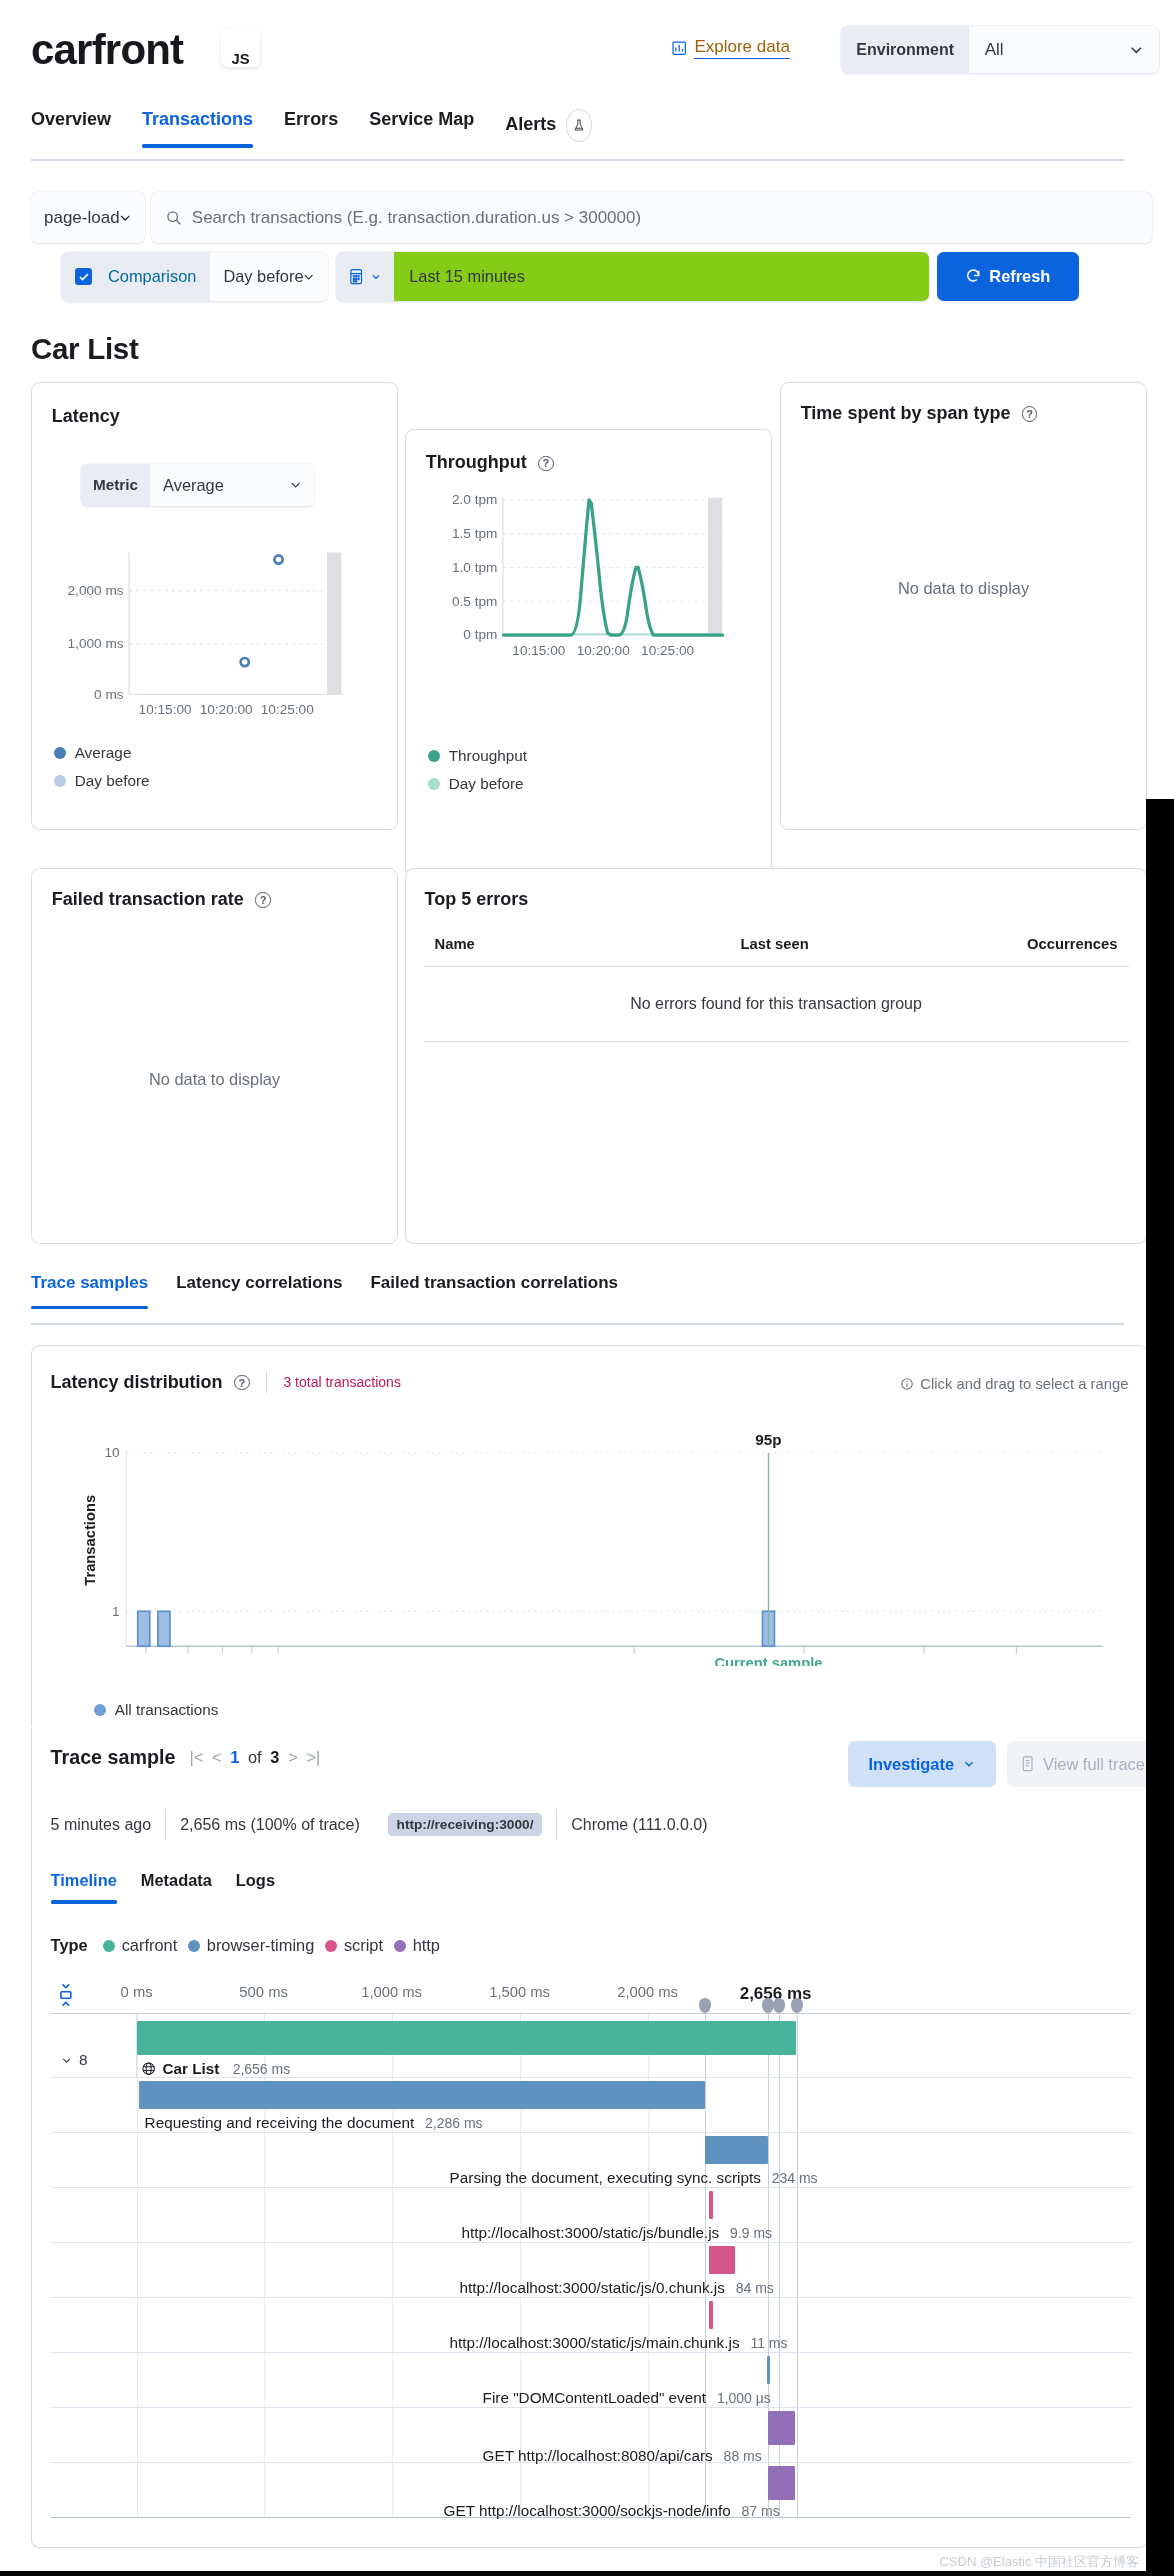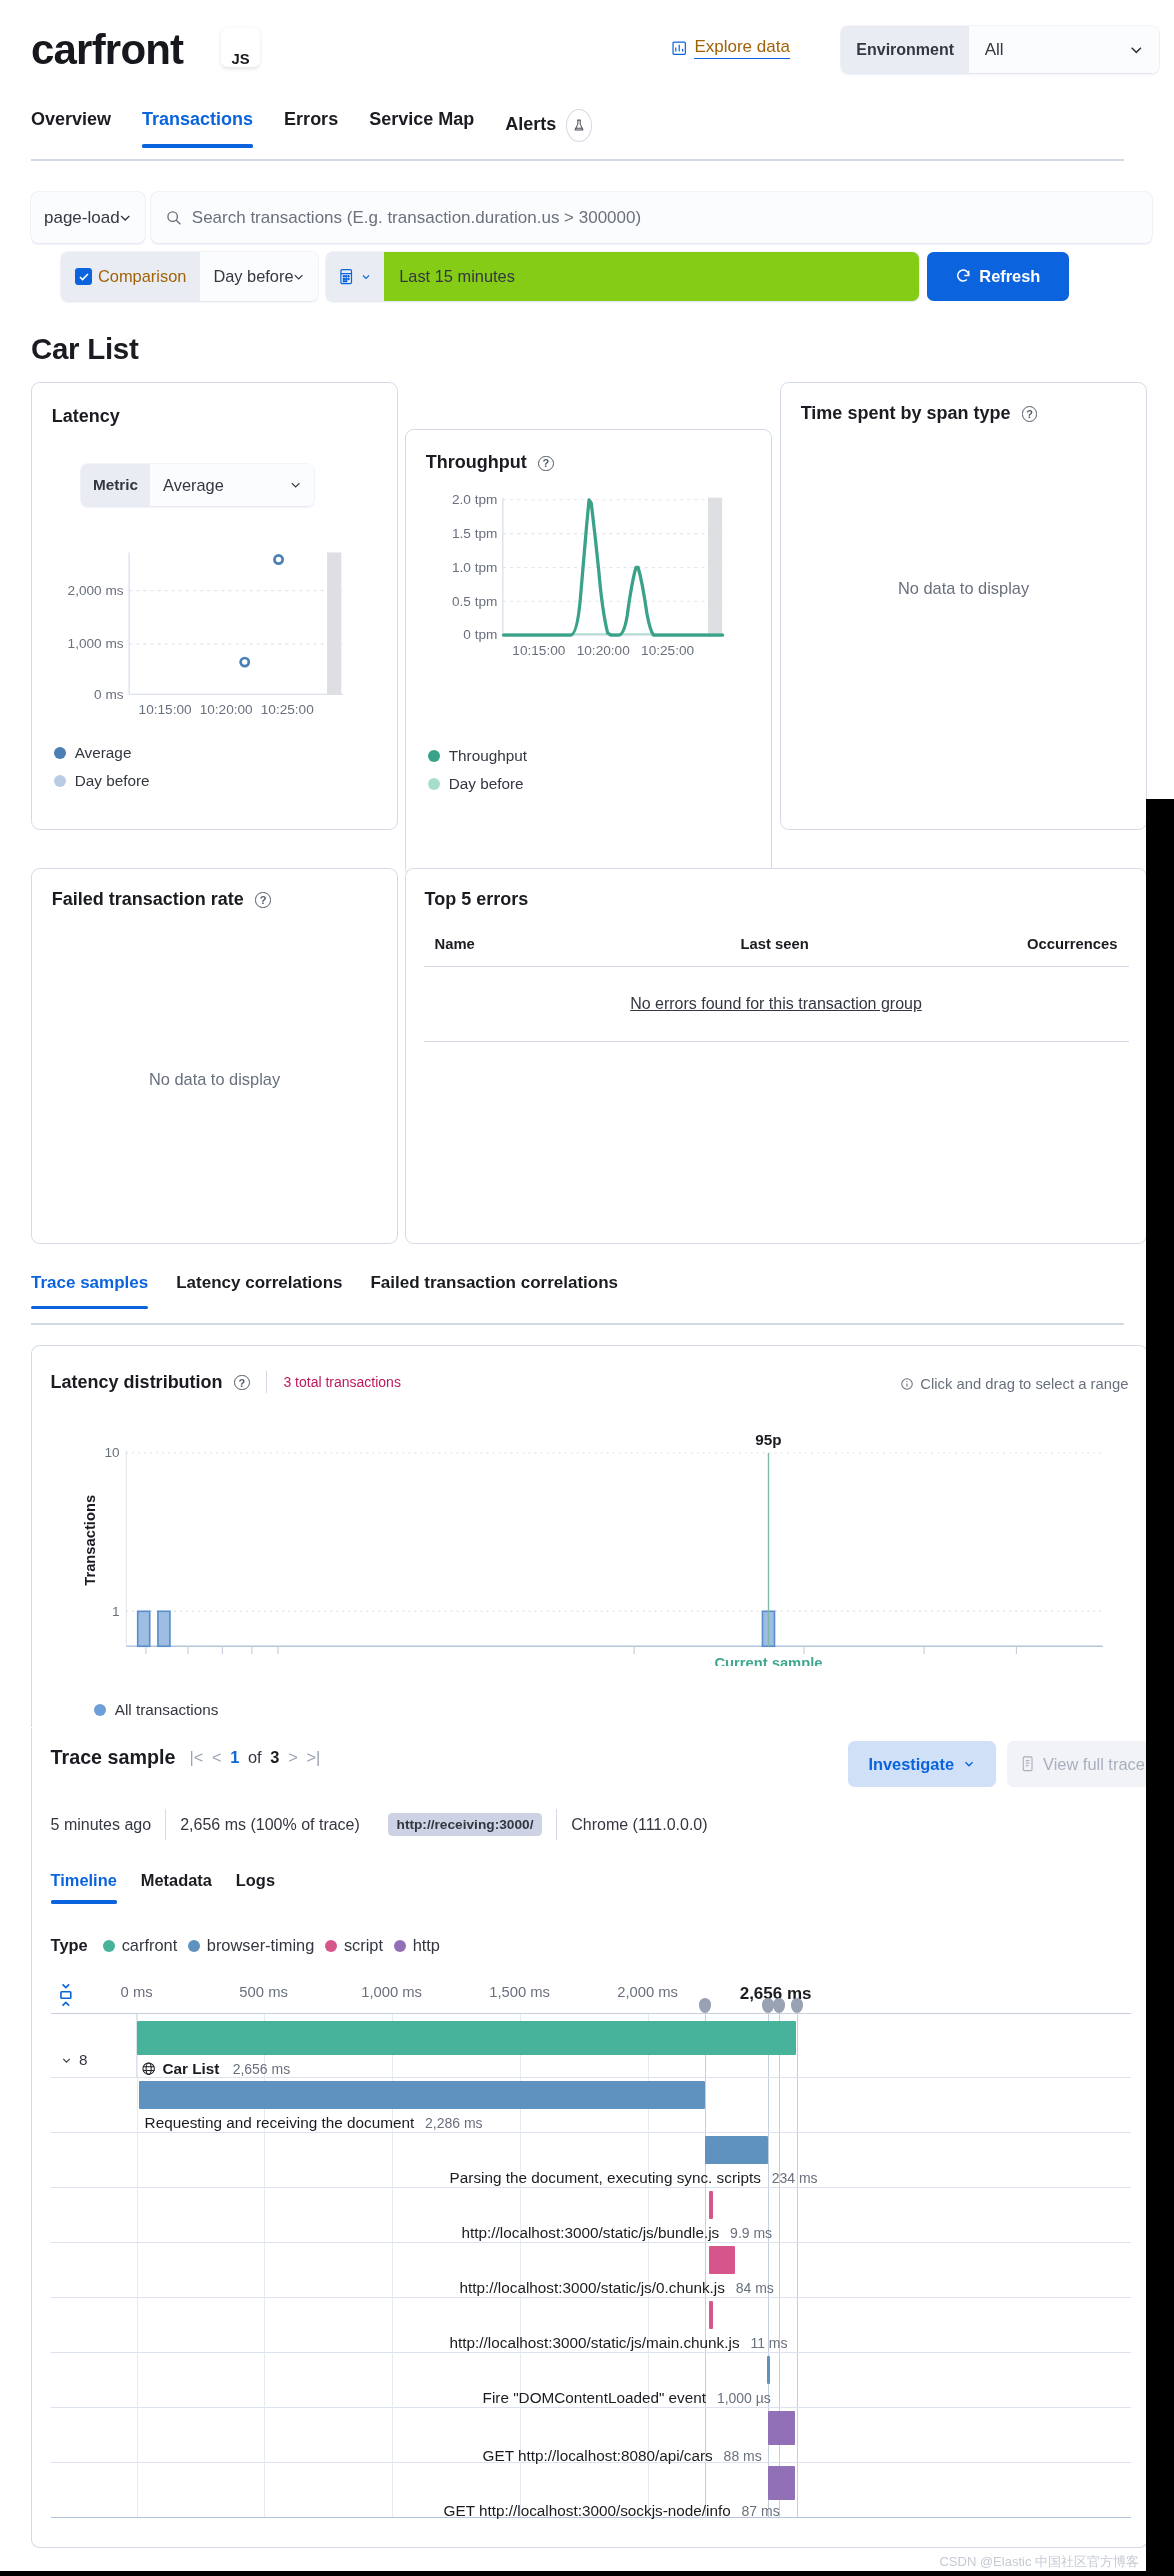--- a/index.html
+++ b/index.html
@@ -60,21 +60,21 @@
   .search-box {
     width:1001px; height:51px; background:#fbfcfd; border-radius:6.6px;
     box-shadow:0 0 0 0.5px rgba(19,34,149,0.10), 0 1.1px 1.6px rgba(19,34,149,0.05);
     display:flex; align-items:center; padding:0 14px; gap:9.8px;
   }
   .search-box .ph { font-size:17px; color:#6a717d; }
 
   .dateRow { position:absolute; left:61px; top:252px; display:flex; gap:7.6px; align-items:stretch; }
   .cmp-group { display:flex; height:49px; border-radius:6.6px; overflow:hidden;
      box-shadow:0 0 0 0.5px rgba(19,34,149,0.10), 0 1.1px 1.6px rgba(19,34,149,0.05); }
-  .cmp-check { background:#e9edf3; display:flex; align-items:center; gap:6px; padding:0 14px; font-size:16.4px; color:#a16207; }
+  .cmp-check { background:#e9edf3; display:flex; align-items:center; gap:16px; padding:0 14px; font-size:16.4px; color:#0369a1; }
   .cbox { width:17px; height:17px; border-radius:3.3px; background:#0b64dd; display:flex; align-items:center; justify-content:center; }
   .cmp-sel { background:#fbfcfd; display:flex; align-items:center; width:118px; padding:0 13px; position:relative; font-size:16.4px; color:#343741; }
   .cmp-sel .chev { position:absolute; right:12px; top:50%; transform:translateY(-50%); }
 
   .date-group { display:flex; height:49px; width:593px; border-radius:6.6px; overflow:hidden;
      box-shadow:0 0 0 0.5px rgba(19,34,149,0.10), 0 1.1px 1.6px rgba(19,34,149,0.05); }
   .date-icon { background:#e9edf3; display:flex; align-items:center; gap:5.5px; padding:0 12px; }
   .date-val { background:#84cc16; display:flex; align-items:center; padding:0 15.3px; font-size:16.4px; color:#343741; flex:1; }
 
   .refresh-btn { height:49px; width:142px; background:#0b64dd; border-radius:6.6px;
@@ -103,21 +103,21 @@
   .legend-row { display:flex; align-items:center; gap:8.7px; font-size:15.3px; color:#343741; }
   .dot { width:12px; height:12px; border-radius:50%; flex:none; }
 
   
   #failedrate-panel { left:31px; top:868px; width:367px; height:376px; }
   #top5-panel { left:405px; top:868px; width:742px; height:376px; }
 
   .errtable { position:absolute; left:17.5px; top:67px; width:705px; }
   .errtable .thead { display:flex; font-size:14.8px; font-weight:700; color:#1a1c21; padding:0 11px 14px 11px; }
   .errtable .hr { height:1.1px; background:#d3dae6; }
-  .errtable .empty { text-align:center; font-size:16px; color:#343741; padding:28px 0;text-decoration:underline; }
+  .errtable .empty { text-align:center; font-size:16px; color:#343741; padding:28px 0; }
 
   
   .subTabs { position:absolute; left:31px; top:1273px; display:flex; gap:28px; align-items:flex-start; }
   .sTab { font-size:17px; color:#1a1c21; font-weight:700; padding-bottom:16.4px; position:relative; white-space:nowrap; }
   .sTab.active { color:#0b64dd; }
   .sTab.active::after { content:''; position:absolute; left:0; right:0; bottom:0; height:3.8px; background:#0b64dd; border-radius:1.6px; }
   .subTabs-underline { position:absolute; left:31px; top:1323px; width:1093px; height:1.6px; background:#d3dae6; }
 
   
   #distribution-panel { left:31px; top:1345px; width:1117px; height:382px; border-bottom:none; border-radius:8.7px 8.7px 0 0; }

